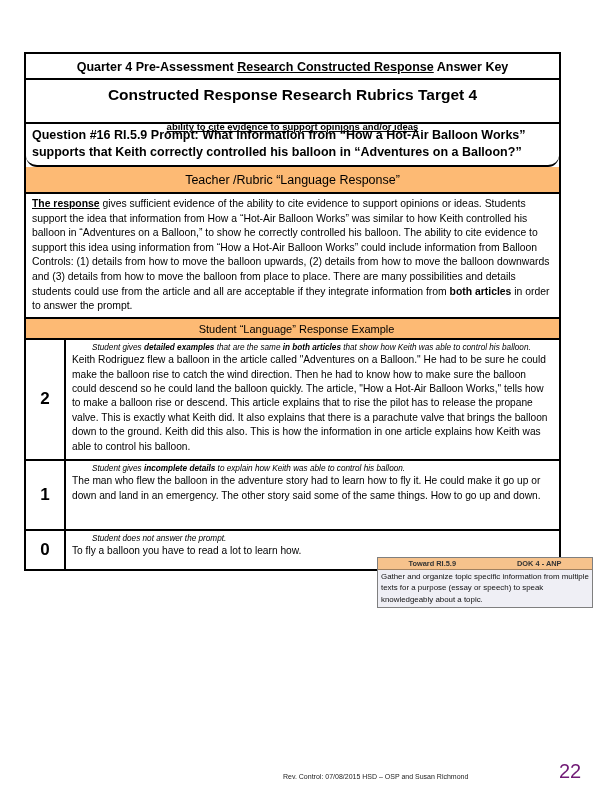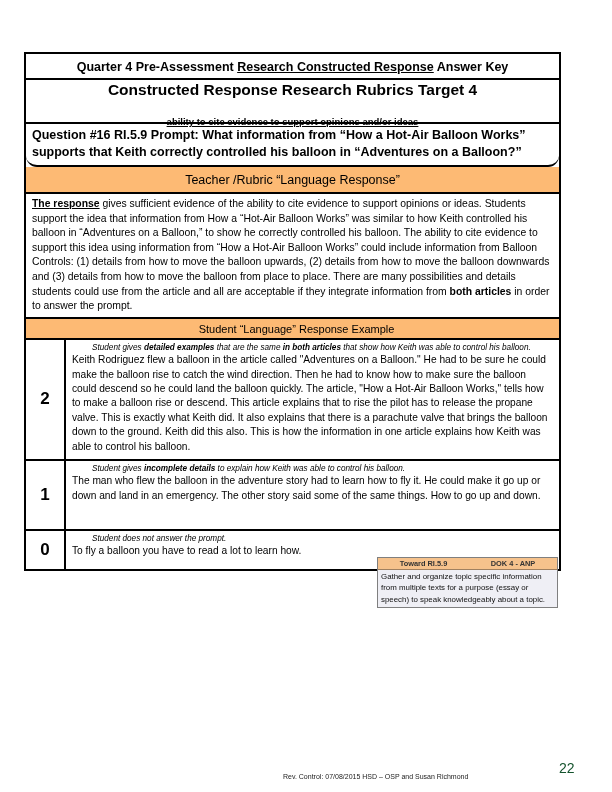--- a/index.html
+++ b/index.html
@@ -5,45 +5,45 @@
   html, body { margin: 0; padding: 0; background: #ffffff; }
   body { width: 612px; height: 792px; position: relative; overflow: hidden;
          font-family: "Liberation Sans", "DejaVu Sans", sans-serif; color: #000; }
   .frame { position: absolute; left: 24px; top: 52px; width: 537px;
            border: 2px solid #000; box-sizing: border-box; }
   .row { border-bottom: 2px solid #000; box-sizing: border-box; }
   .row:last-child { border-bottom: none; }
   .center { text-align: center; }
   .r-title { height: 26px; font-size: 12.5px; font-weight: bold; line-height: 26px; }
   .r-title u { text-decoration: underline; margin-top: 20px; }
-  .r-target { height: 44px; }
+  .r-target { height: 44px; padding-top: 5px; }
   .r-target .t1 { font-size: 15.5px; font-weight: bold; line-height: 20px; }
   .r-target .t2 { font-size: 9.5px; font-weight: bold; text-decoration: underline; line-height: 12px; margin-top: 16px; }
   .r-question { padding: 3px 5px 4px 6px; font-size: 12.5px; font-weight: bold; line-height: 17px; border-radius: 11px; }
   .r-band { background: #fdba74; height: 27px; font-size: 12.5px; line-height: 27px; }
   .r-band.small { height: 21px; line-height: 21px; font-size: 11px; padding-left: 8px; }
   .r-body { padding: 3px 6px 3px 6px; font-size: 10.4px; line-height: 14.6px; }
   .r-body .lead { font-weight: bold; text-decoration: underline; }
   .score-row { display: flex; border-bottom: 2px solid #000; }
   .score-row:last-child { border-bottom: none; }
   .score { width: 40px; flex: 0 0 40px; border-right: 2px solid #000; font-size: 17px; font-weight: bold;
            display: flex; align-items: center; justify-content: center; box-sizing: border-box; }
   .score-text { flex: 1; padding: 2px 6px 3px 6px; font-size: 10.2px; line-height: 14.4px; }
   .score-text .desc { font-style: italic; font-size: 8.2px; line-height: 11.5px; display: block; margin-left: 20px; }
   .score-text .desc b { font-weight: bold; }
   .s2 { height: 119px; }
   .s1 { height: 68px; }
   .s0 { height: 38px; }
-  .standard { position: absolute; left: 377px; top: 557px; width: 181px; border: 1.5px solid #7f7f7f;
+  .standard { position: absolute; left: 377px; top: 557px; width: 216px; border: 1.5px solid #7f7f7f;
               background: #efeff5; box-sizing: border-box; }
   .standard .hdr { background: #f6c28c; border-bottom: 1px solid #a08060; display: flex;
                    justify-content: space-around; font-size: 7.4px; line-height: 11px; font-weight: bold; color: #333; }
   .standard .bodytxt { font-size: 7.9px; line-height: 11.4px; padding: 1px 3px 2px 3px; color: #111; }
   .footer { position: absolute; left: 283px; top: 773px; font-size: 7px; color: #222; }
-  .pagenum { position: absolute; left: 559px; top: 760px; font-size: 14px; color: #14532d; }
+  .pagenum { position: absolute; left: 559px; top: 760px; font-size: 20px; color: #701a75; }
 </style>
 </head>
 <body>
 
 <div class="frame">
   <div class="row r-title center">
     <span>Quarter 4 Pre-Assessment </span><u>Research Constructed Response</u><span> Answer Key</span>
   </div>
   <div class="row r-target center">
     <div class="t1">Constructed Response Research Rubrics Target 4</div>

